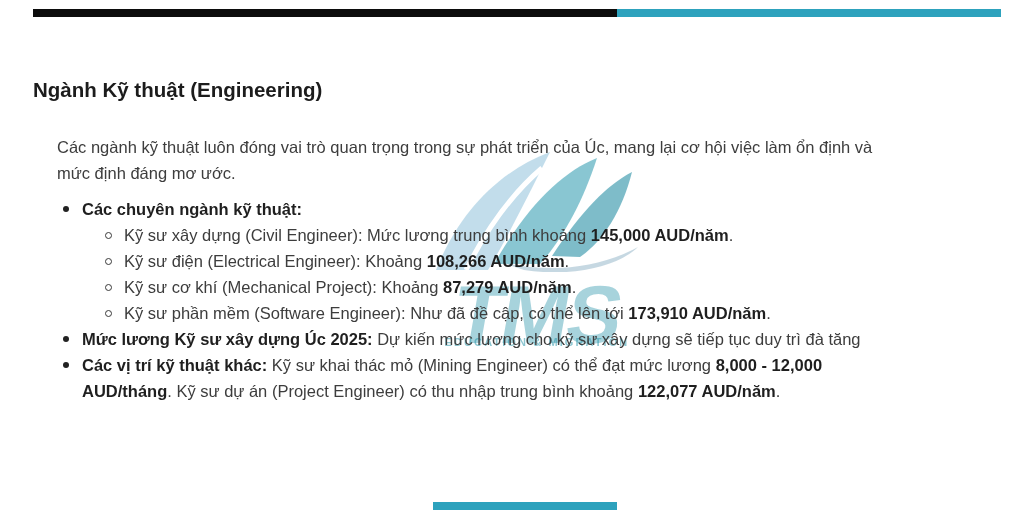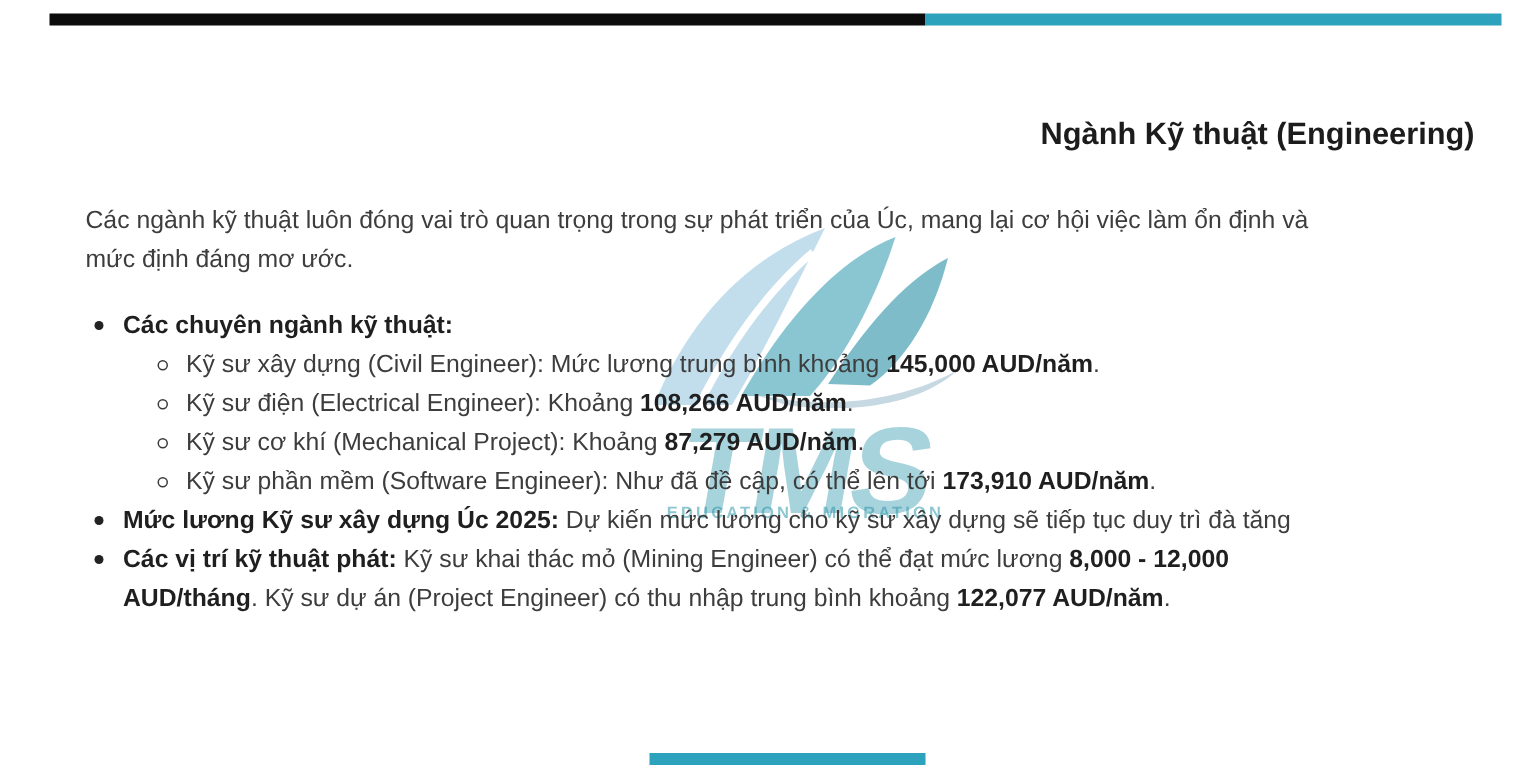--- a/index.html
+++ b/index.html
@@ -29,24 +29,24 @@
   }
   .wm-tagline{
     position:absolute;left:0;top:188px;width:218px;
     font-size:11px;font-weight:bold;letter-spacing:2.1px;white-space:nowrap;
     color:rgba(46,151,171,0.55);
   }
   
   .content{position:absolute;left:33px;top:0;width:950px;z-index:1;}
   h1.title{
     margin:76px 0 0 0;
-    font-size:20.5px;line-height:27px;font-weight:bold;color:#1c1c1c;text-align:right;
+    font-size:20.5px;line-height:27px;font-weight:bold;color:#1c1c1c;
   }
   .intro{margin-top:31px;font-size:16.5px;line-height:26px;color:#3d3d3d;margin-left:24px;}
-  ul.blist{list-style:none;margin:18px 0 0 29px;padding:0;}
+  ul.blist{list-style:none;margin:10px 0 0 29px;padding:0;}
   ul.blist ul{list-style:none;margin:0 0 0 22px;padding:0;}
   ul.blist li{position:relative;padding-left:20px;font-size:16.5px;line-height:26px;color:#3d3d3d;}
   .b{font-weight:bold;color:#1f1f1f;}
   .marker-dot{
     position:absolute;left:1px;top:10px;width:6px;height:6px;border-radius:50%;
     background:#222222;
   }
   .marker-circle{
     position:absolute;left:1px;top:10px;width:5px;height:5px;border-radius:50%;
     border:1.6px solid #3a3a3a;background:transparent;
@@ -101,19 +101,19 @@
               <div><span>Kỹ sư phần mềm (Software Engineer): Như đã đề cập, có thể lên tới </span><span class="b">173,910 AUD/năm</span><span>.</span></div>
             </li>
           </ul>
         </li>
         <li>
           <span class="marker-dot"></span>
           <div><span class="b">Mức lương Kỹ sư xây dựng Úc 2025:</span><span> Dự kiến mức lương cho kỹ sư xây dựng sẽ tiếp tục duy trì đà tăng</span></div>
         </li>
         <li>
           <span class="marker-dot"></span>
-          <div><span class="b">Các vị trí kỹ thuật phát:</span><span> Kỹ sư khai thác mỏ (Mining Engineer) có thể đạt mức lương </span><span class="b">8,000 - 12,000</span></div>
+          <div><span class="b">Các vị trí kỹ thuật khác:</span><span> Kỹ sư khai thác mỏ (Mining Engineer) có thể đạt mức lương </span><span class="b">8,000 - 12,000</span></div>
           <div><span class="b">AUD/tháng</span><span>. Kỹ sư dự án (Project Engineer) có thu nhập trung bình khoảng </span><span class="b">122,077 AUD/năm</span><span>.</span></div>
         </li>
       </ul>
   </div>
 
 </div>
 
 </body></html>

